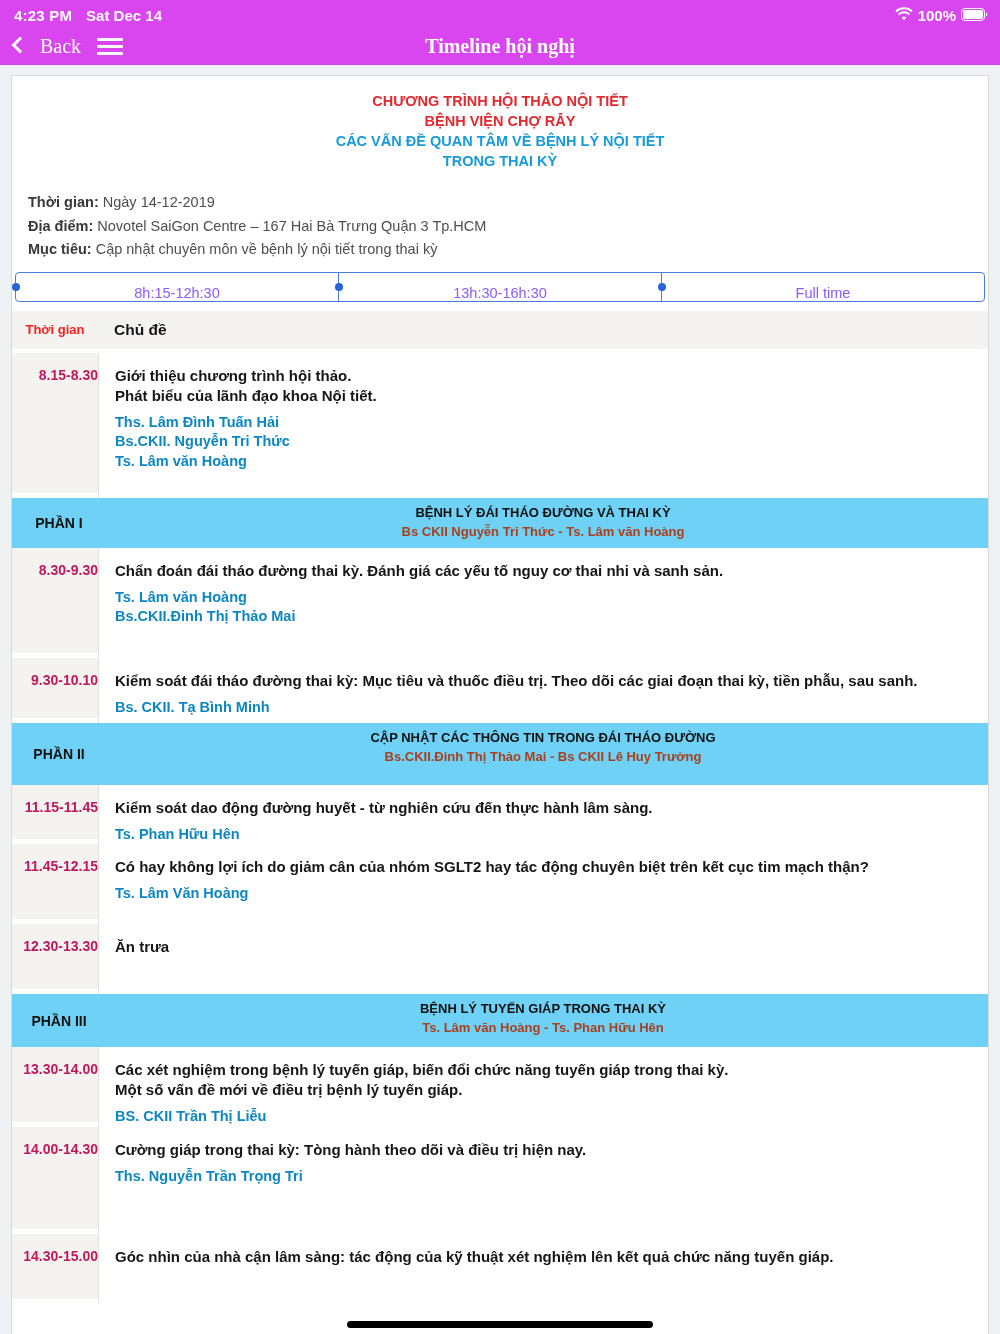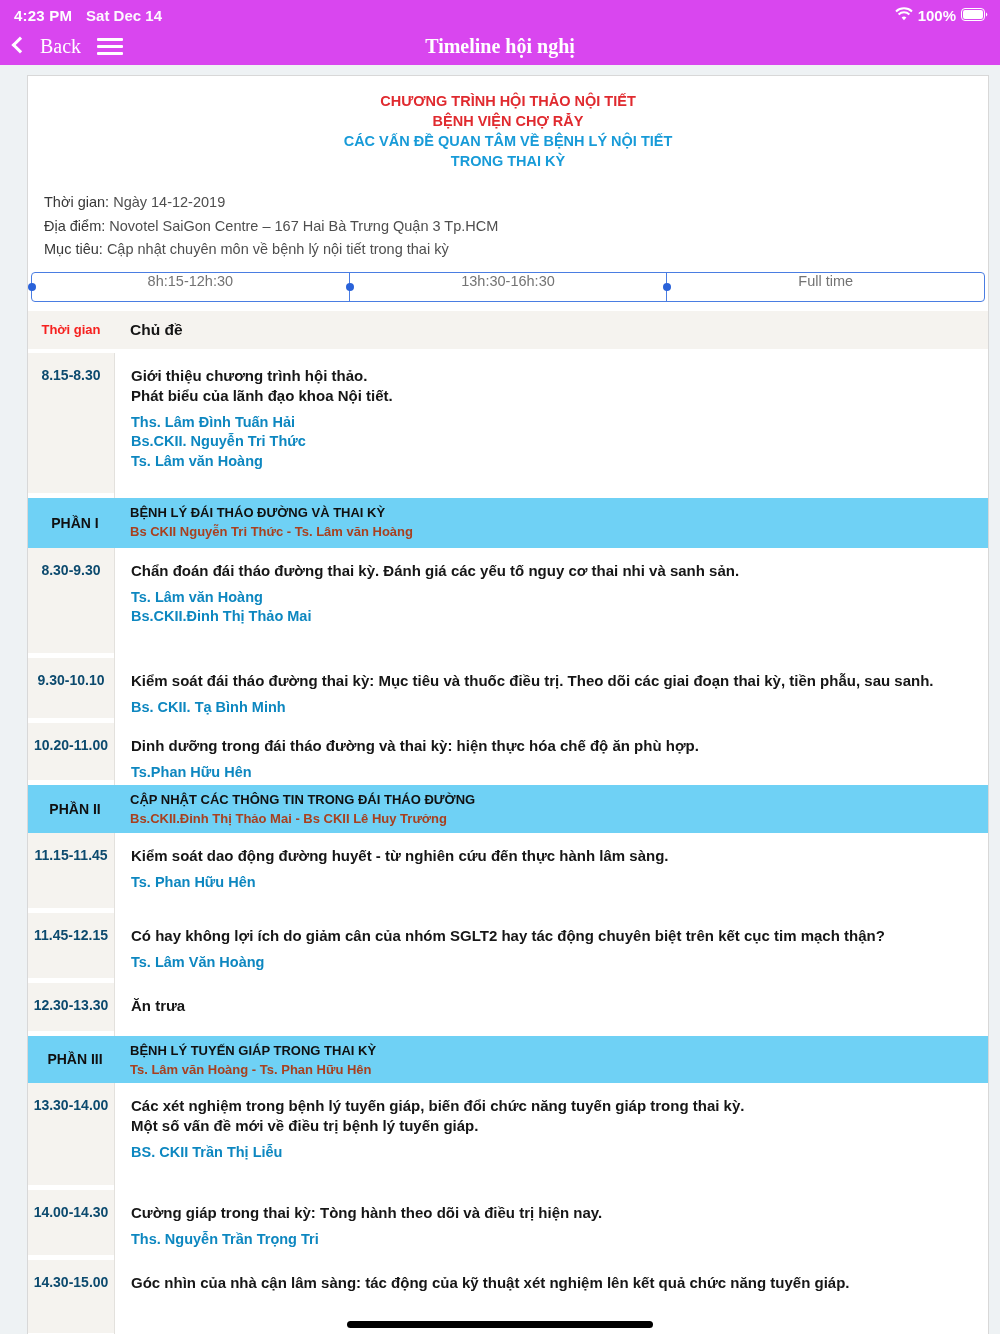--- a/index.html
+++ b/index.html
@@ -28,74 +28,74 @@
     transform: rotate(45deg); margin-top: -2px;
   }
   .back-label { font-family: "Liberation Serif", serif; font-size: 20px; }
   .hamburger { margin-left: 16px; width: 26px; display: flex; flex-direction: column; gap: 4px; cursor: pointer; }
   .hamburger span { display: block; height: 3px; background: #fff; border-radius: 1px; }
   .nav-title {
     position: absolute; left: 0; right: 0; text-align: center;
     font-family: "Liberation Serif", serif; font-weight: bold; font-size: 20px;
   }
   
-  .page-bg { height: 1269px; padding-top: 10px; margin-left: 16px; }
+  .page-bg { height: 1269px; padding-top: 10px; }
   .card {
     margin: 0 11px; background: #fff; min-height: 1259px;
     border: 1px solid #d8d8d8; border-bottom: none;
     padding-bottom: 0;
   }
   
   .event-title { padding-top: 15px; text-align: center; }
   .t-line { font-size: 14.5px; font-weight: bold; line-height: 20px; }
   .t-red  { color: #e02a2f; }
   .t-blue { color: #189bd8; }
   
   .event-info { margin-top: 20px; padding-left: 16px; }
   .info-line { font-size: 14.5px; line-height: 23.5px; color: #4e4e4e; }
-  .info-label { font-weight: normal; color: #383838; }
+  .info-label { font-weight: bold; color: #383838; }
   
   .tabs {
     display: flex; height: 30px; margin: 10px 3px 9px 3px;
     border: 1px solid #4a7de2; border-radius: 4px;
   }
   .tab {
-    flex: 1; position: relative; display: flex; align-items: flex-start; justify-content: center;
-    color: #737373; font-size: 14.5px; border-left: 1px solid #4a7de2; cursor: pointer;
+    flex: 1; position: relative; display: flex; align-items: flex-end; justify-content: center;
+    color: #8b5cf6; font-size: 14.5px; border-left: 1px solid #4a7de2; cursor: pointer;
   }
   .tab:first-child { border-left: none; }
   .tab-dot {
     position: absolute; left: -4px; top: 50%; transform: translateY(-50%);
     width: 8px; height: 8px; border-radius: 50%; background: #2a62d9;
   }
   
   .sched-header {
     display: flex; align-items: center; height: 38px;
     background: #f5f3ef; margin-bottom: 4px;
   }
   .sh-time { width: 86px; text-align: center; color: #f6211f; font-weight: bold; font-size: 13px; }
   .sh-topic { padding-left: 16px; font-size: 15.5px; font-weight: bold; color: #141414; }
   .rows .row { display: flex; }
   
   .cell-time {
     width: 86px; flex: 0 0 86px; background: #f5f3ef; margin-bottom: 5px;
-    text-align: center; padding-top: 14px;
-    color: #0c4a6e; font-weight: bold; font-size: 14px;
+    text-align: right; padding-top: 14px;
+    color: #be185d; font-weight: bold; font-size: 14px;
   }
   .cell-body { flex: 1; border-left: 1px solid #e3e1dd; padding: 13px 18px 0 16px; }
   .sess-titles div { font-size: 15px; font-weight: bold; color: #161616; line-height: 20px; }
   .speakers { margin-top: 7px; }
   .speakers div { font-size: 14.5px; font-weight: bold; color: #0d87c0; line-height: 19.5px; }
   
   .row.section { background: #6fd1f5; }
   .sec-time {
     width: 86px; flex: 0 0 86px; display: flex; align-items: center; justify-content: center;
     font-weight: bold; font-size: 14px; color: #101010; padding-left: 8px;
   }
-  .sec-body { flex: 1; padding: 7px 16px 0 16px; }
+  .sec-body { flex: 1; padding: 7px 16px 0 16px; text-align: center; }
   .sec-title { font-size: 13px; font-weight: bold; color: #101010; line-height: 16px; }
   .sec-chairs { font-size: 13px; font-weight: bold; color: #a8401f; line-height: 17px; margin-top: 2px; }
   
   .rows .row:nth-child(1)  { min-height: 145px; }
   .rows .row:nth-child(2)  { min-height: 50px; }
   .rows .row:nth-child(3)  { min-height: 110px; }
   .rows .row:nth-child(4)  { min-height: 65px; }
   .rows .row:nth-child(5)  { min-height: 62px; }
   .rows .row:nth-child(6)  { min-height: 48px; }
   .rows .row:nth-child(7)  { min-height: 80px; }
@@ -231,31 +231,20 @@
     <div class="cell-body">
       <div class="sess-titles">
               <div>Kiểm soát đái tháo đường thai kỳ: Mục tiêu và thuốc điều trị. Theo dõi các giai đoạn thai kỳ, tiền phẫu, sau sanh.</div>
             </div>
       <div class="speakers">
               <div>Bs. CKII. Tạ Bình Minh</div>
             </div>
     </div>
   </div>
 
-  <div class="row session">
-    <div class="cell-time">10.20-11.00</div>
-    <div class="cell-body">
-      <div class="sess-titles">
-              <div>Dinh dưỡng trong đái tháo đường và thai kỳ: hiện thực hóa chế độ ăn phù hợp.</div>
-            </div>
-      <div class="speakers">
-              <div>Ts.Phan Hữu Hên</div>
-            </div>
-    </div>
-  </div>
 
   <div class="row section">
     <div class="sec-time">PHẦN II</div>
     <div class="sec-body">
       <div class="sec-title">CẬP NHẬT CÁC THÔNG TIN TRONG ĐÁI THÁO ĐƯỜNG</div>
       <div class="sec-chairs">Bs.CKII.Đinh Thị Thảo Mai - Bs CKII Lê Huy Trưởng</div>
     </div>
   </div>
 
   <div class="row session">

